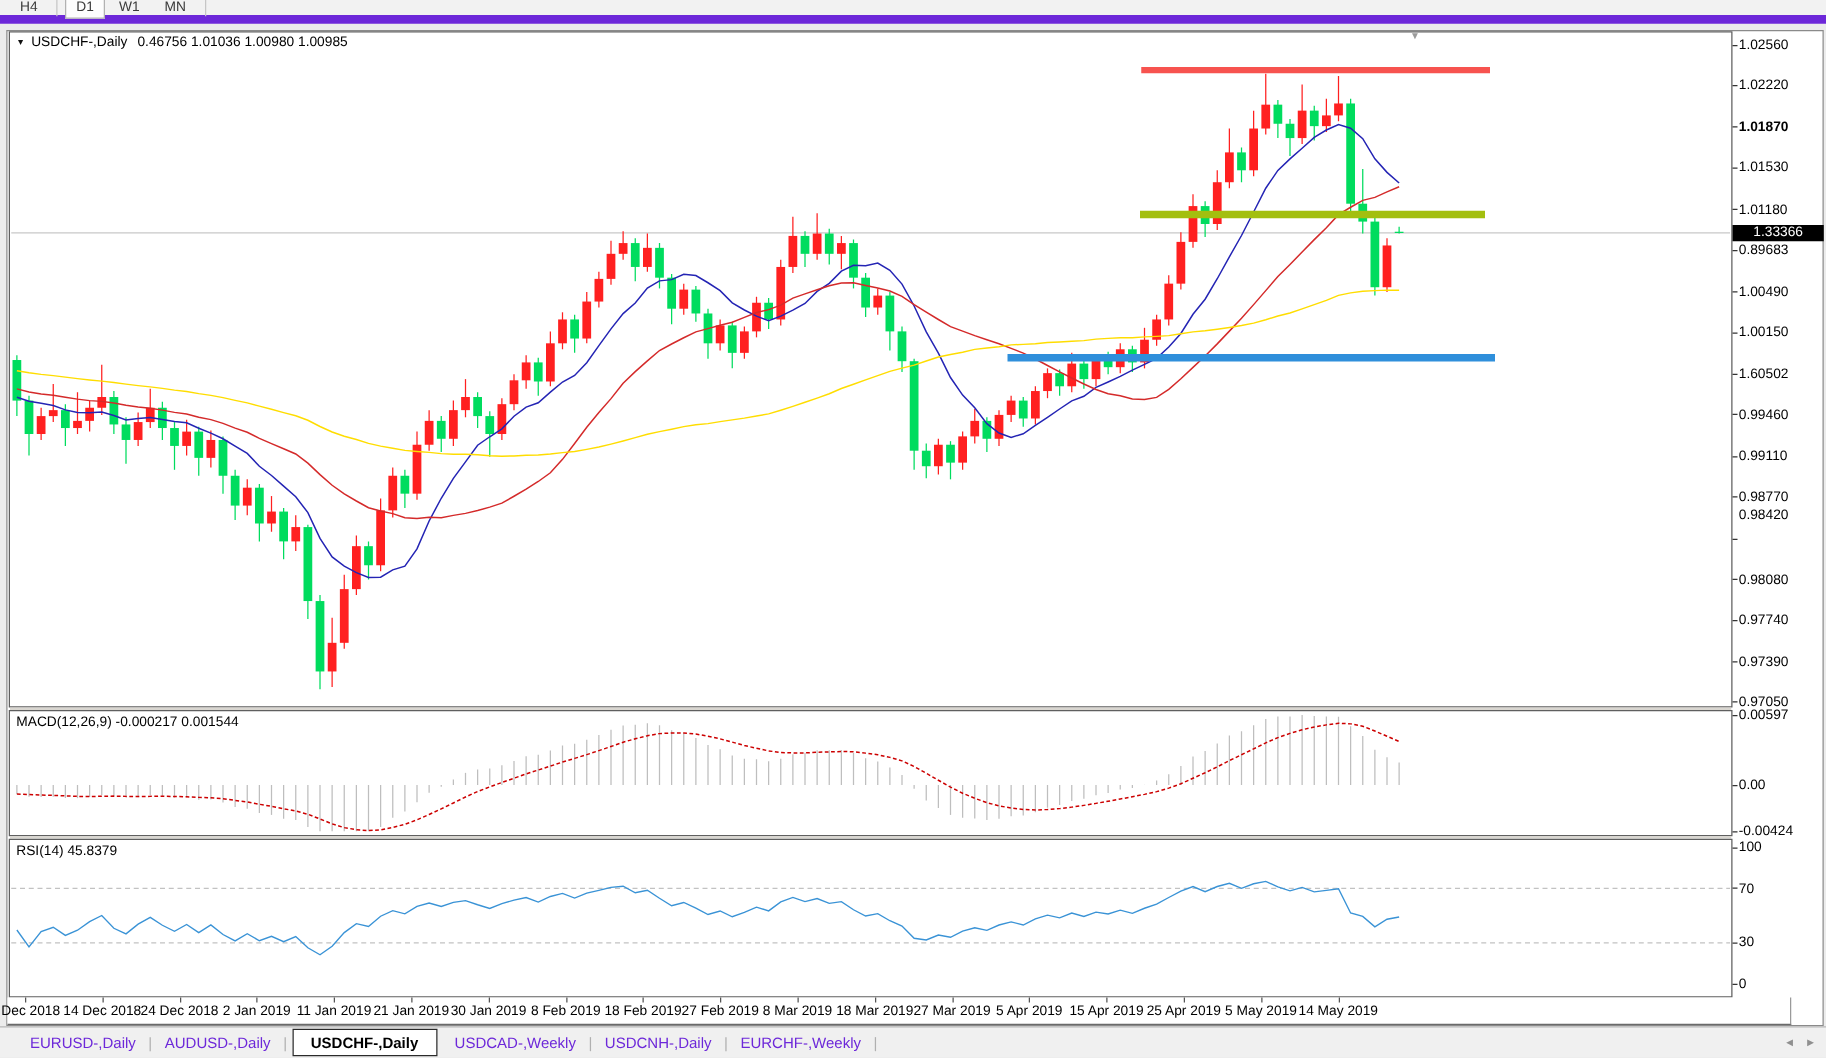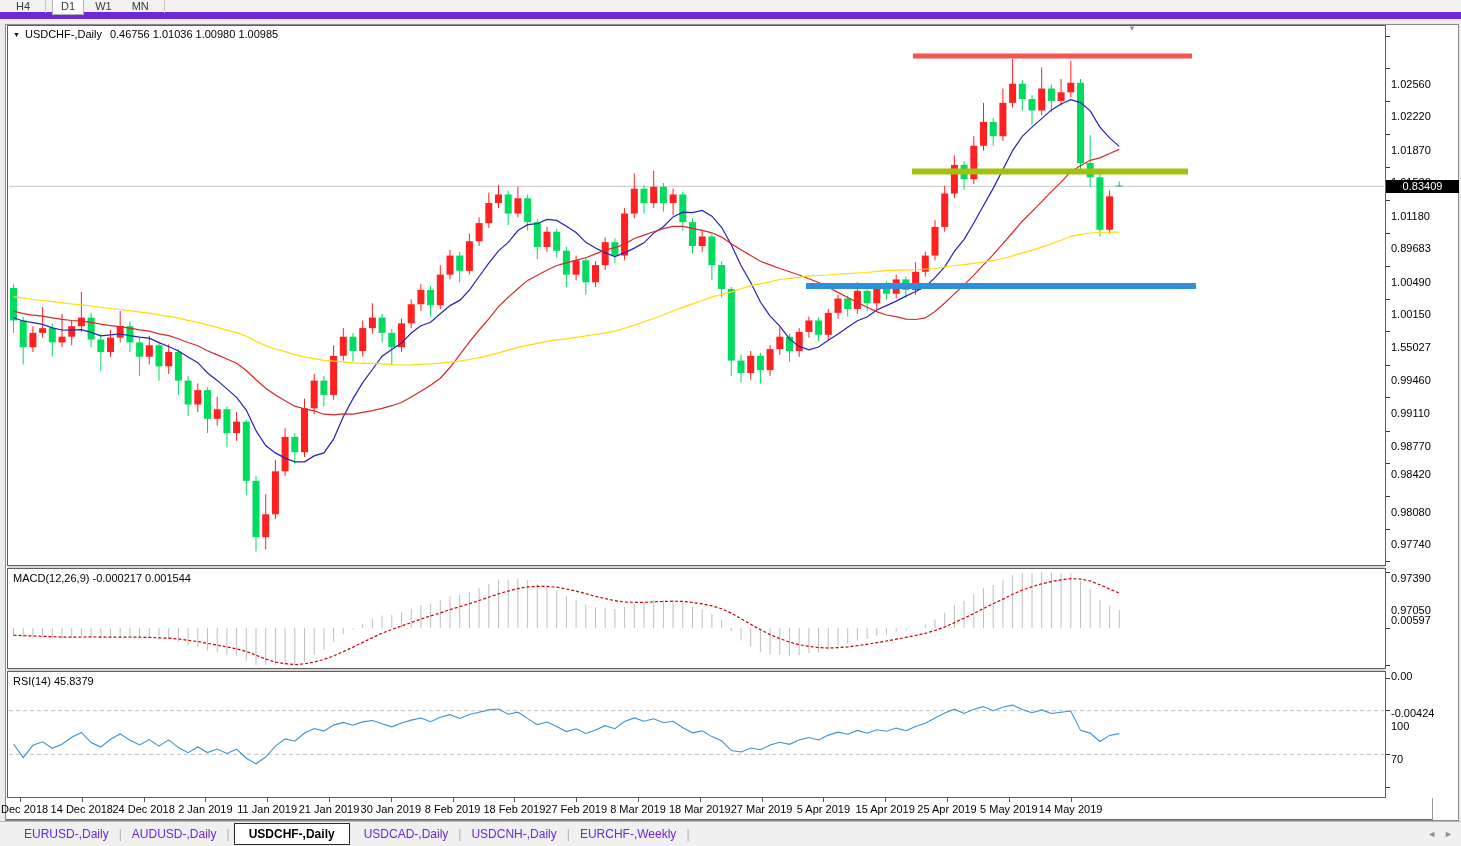--- a/index.html
+++ b/index.html
@@ -30,21 +30,21 @@
   .pane-gap { position: absolute; background: #d9d6d0; }
   svg.plot { position: absolute; display: block; }
   .ind-label {
     position: absolute; font-size: 11px; color: #000; white-space: pre;
   }
   #chart-title { position: absolute; left: 13px; top: 28px; font-size: 11px; color:#000; display: flex; align-items: center; }
   #chart-title .dd { font-size: 7px; margin-right: 5px; color: #111; }
   #chart-title b { font-weight: normal; margin-right: 8px; }
   #scroll-marker { position: absolute; left: 1128px; top: 25px; font-size: 8px; color: #9b9b9b; line-height: 8px; }
   
-  .ax-label { position: absolute; left: 1391px; font-size: 11px; color: #000; white-space: nowrap; margin-top: 48px; }
+  .ax-label { position: absolute; left: 1391px; font-size: 11px; color: #000; white-space: nowrap; }
   .ax-tick { position: absolute; left: 1386px; width: 4px; height: 1px; background: #333; }
   #price-tag {
     position: absolute; left: 1386px; width: 73px; height: 13px;
     background: #000; color: #fff; font-size: 11px; line-height: 13px;
     text-align: center; letter-spacing: 0px;
   }
   
   #date-axis {
     position: absolute; left: 6px; top: 798px; width: 1427px; height: 22px;
     background: #fff; border-right: 1px solid #9a9a9a; border-bottom: 1px solid #6a6a6a;
@@ -459,41 +459,41 @@
   <div id="scroll-marker">▼</div>
   <div class="ind-label" style="left:13px; top:572px;">MACD(12,26,9) -0.000217 0.001544</div>
   <div class="ind-label" style="left:13px; top:675px;">RSI(14) 45.8379</div>
 
   <div id="axis-col">
       <div class="ax-tick" style="top: 35.5px;"></div>
       <div class="ax-label" style="top: 30px;">1.02560</div>
       <div class="ax-tick" style="top: 67.9564px;"></div>
       <div class="ax-label" style="top: 62.4564px;">1.02220</div>
       <div class="ax-tick" style="top: 101.367px;"></div>
-      <div class="ax-label" style="top: 95.8674px;">1.01870</div>
+      <div class="ax-label" style="top: 95.8674px; font-weight: bold;">1.01870</div>
       <div class="ax-tick" style="top: 133.824px;"></div>
       <div class="ax-label" style="top: 128.324px;">1.01530</div>
       <div class="ax-tick" style="top: 167.235px;"></div>
       <div class="ax-label" style="top: 161.735px;">1.01180</div>
       <div class="ax-tick" style="top: 199.691px;"></div>
       <div class="ax-label" style="top: 194.191px;">0.89683</div>
       <div class="ax-tick" style="top: 233.102px;"></div>
       <div class="ax-label" style="top: 227.602px;">1.00490</div>
       <div class="ax-tick" style="top: 265.559px;"></div>
       <div class="ax-label" style="top: 260.059px;">1.00150</div>
       <div class="ax-tick" style="top: 298.97px;"></div>
-      <div class="ax-label" style="top: 293.47px;">1.55027</div>
+      <div class="ax-label" style="top: 293.47px;">1.60502</div>
       <div class="ax-tick" style="top: 331.426px;"></div>
       <div class="ax-label" style="top: 325.926px;">0.99460</div>
       <div class="ax-tick" style="top: 364.837px;"></div>
       <div class="ax-label" style="top: 359.337px;">0.99110</div>
       <div class="ax-tick" style="top: 397.293px;"></div>
       <div class="ax-label" style="top: 391.793px;">0.98770</div>
       <div class="ax-tick" style="top: 430.704px;"></div>
-      <div class="ax-label" style="top: 420px;">0.98420</div>
+      <div class="ax-label" style="top: 406px;">0.98420</div>
       <div class="ax-tick" style="top: 463.161px;"></div>
       <div class="ax-label" style="top: 457.661px;">0.98080</div>
       <div class="ax-tick" style="top: 495.617px;"></div>
       <div class="ax-label" style="top: 490.117px;">0.97740</div>
       <div class="ax-tick" style="top: 529.028px;"></div>
       <div class="ax-label" style="top: 523.528px;">0.97390</div>
       <div class="ax-tick" style="top: 561.485px;"></div>
       <div class="ax-label" style="top: 555.985px;">0.97050</div>
       <div class="ax-tick" style="top: 571.5px;"></div>
       <div class="ax-label" style="top: 566px;">0.00597</div>
@@ -503,21 +503,21 @@
       <div class="ax-label" style="top: 659px;">-0.00424</div>
       <div class="ax-tick" style="top: 677.5px;"></div>
       <div class="ax-label" style="top: 672px;">100</div>
       <div class="ax-tick" style="top: 710.2px;"></div>
       <div class="ax-label" style="top: 704.7px; text-align: center;">70</div>
       <div class="ax-tick" style="top: 753.8px;"></div>
       <div class="ax-label" style="top: 748.3px;">30</div>
       <div class="ax-tick" style="top: 786.5px;"></div>
       <div class="ax-label" style="top: 781px;">0</div>
     </div>
-  <div id="price-tag" style="top: 179.85px;">0.83409</div>
+  <div id="price-tag" style="top: 179.85px;">1.33366</div>
 
   <div id="date-axis">
       <div class="date-tick" style="left: 14px;"></div>
       <div class="date-label" style="left: 14px;">5 Dec 2018</div>
       <div class="date-tick" style="left: 75.8px;"></div>
       <div class="date-label" style="left: 75.8px;">14 Dec 2018</div>
       <div class="date-tick" style="left: 137.6px;"></div>
       <div class="date-label" style="left: 137.6px;">24 Dec 2018</div>
       <div class="date-tick" style="left: 199.4px;"></div>
       <div class="date-label" style="left: 199.4px;">2 Jan 2019</div>
@@ -550,21 +550,21 @@
       <div class="date-tick" style="left: 1064.6px;"></div>
       <div class="date-label" style="left: 1064.6px;">14 May 2019</div>
     </div>
 
   <div id="tabstrip">
     <div class="tab">EURUSD-,Daily</div>
       <div class="tab-sep">|</div>
       <div class="tab">AUDUSD-,Daily</div>
       <div class="tab-sep">|</div>
       <div class="tab active">USDCHF-,Daily</div>
-      <div class="tab">USDCAD-,Daily</div>
+      <div class="tab">USDCAD-,Weekly</div>
       <div class="tab-sep">|</div>
       <div class="tab">USDCNH-,Daily</div>
       <div class="tab-sep">|</div>
       <div class="tab">EURCHF-,Weekly</div>
       <div class="tab-sep">|</div>
   <div id="tab-arrows">
       <span>◄</span>
       <span>►</span>
     </div>
     </div>

